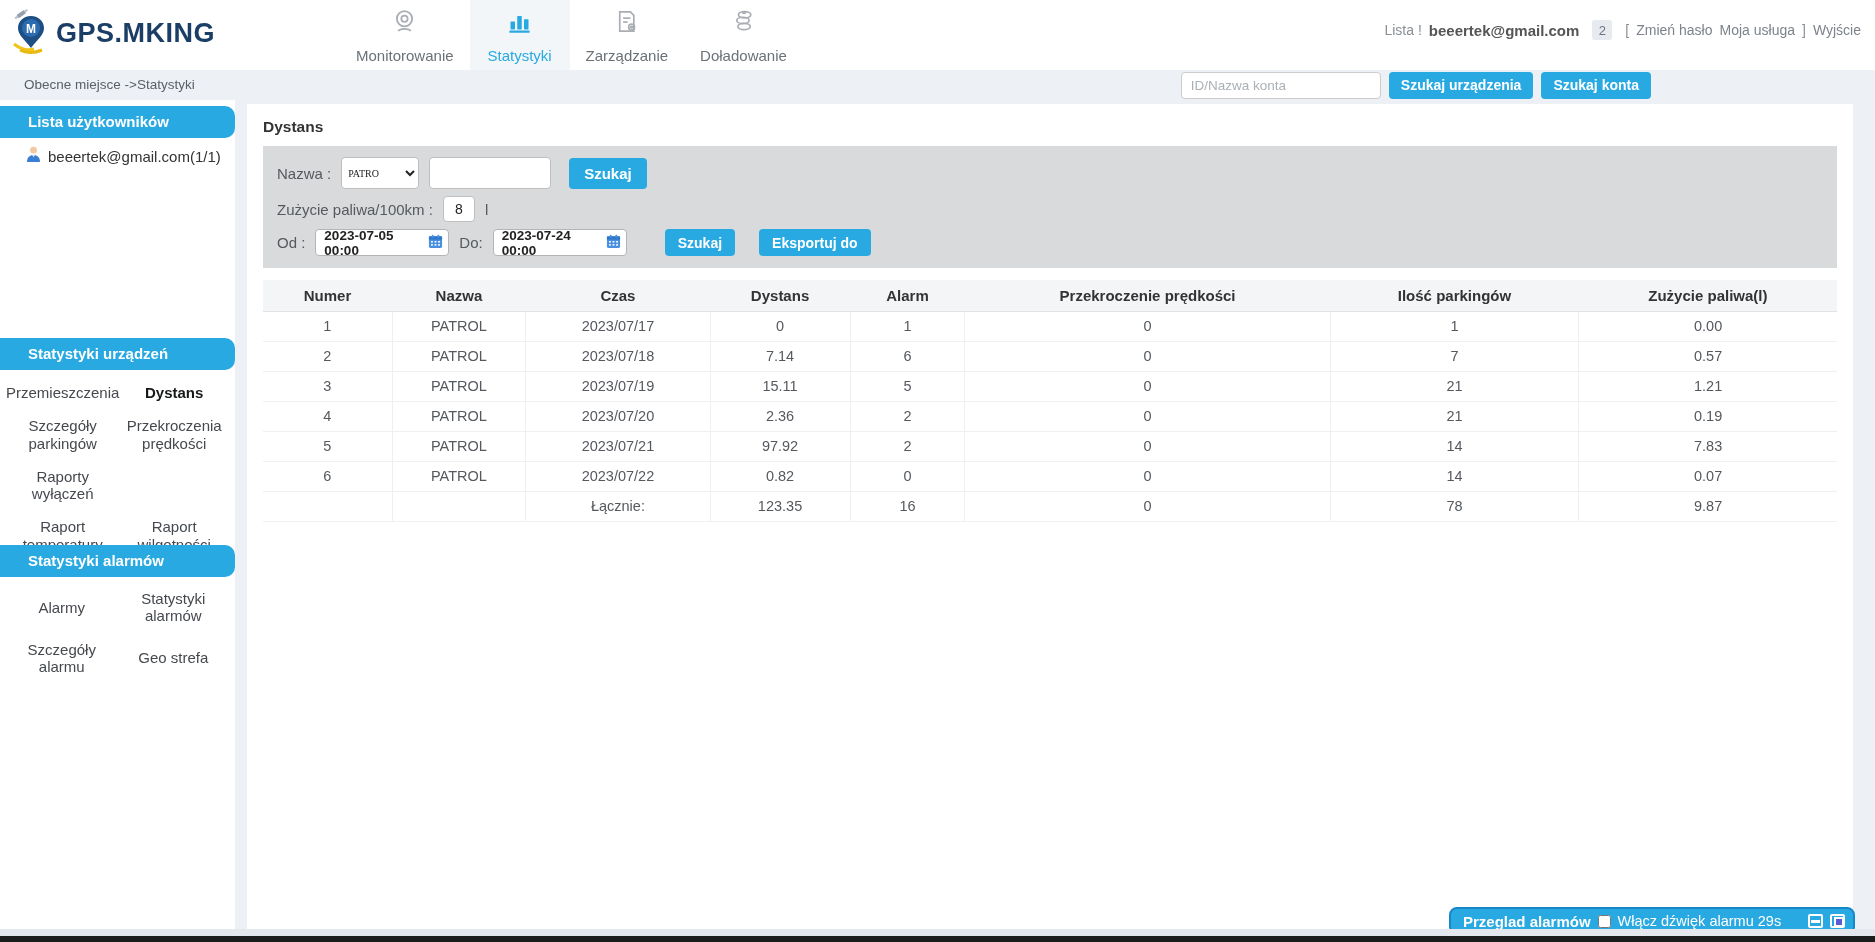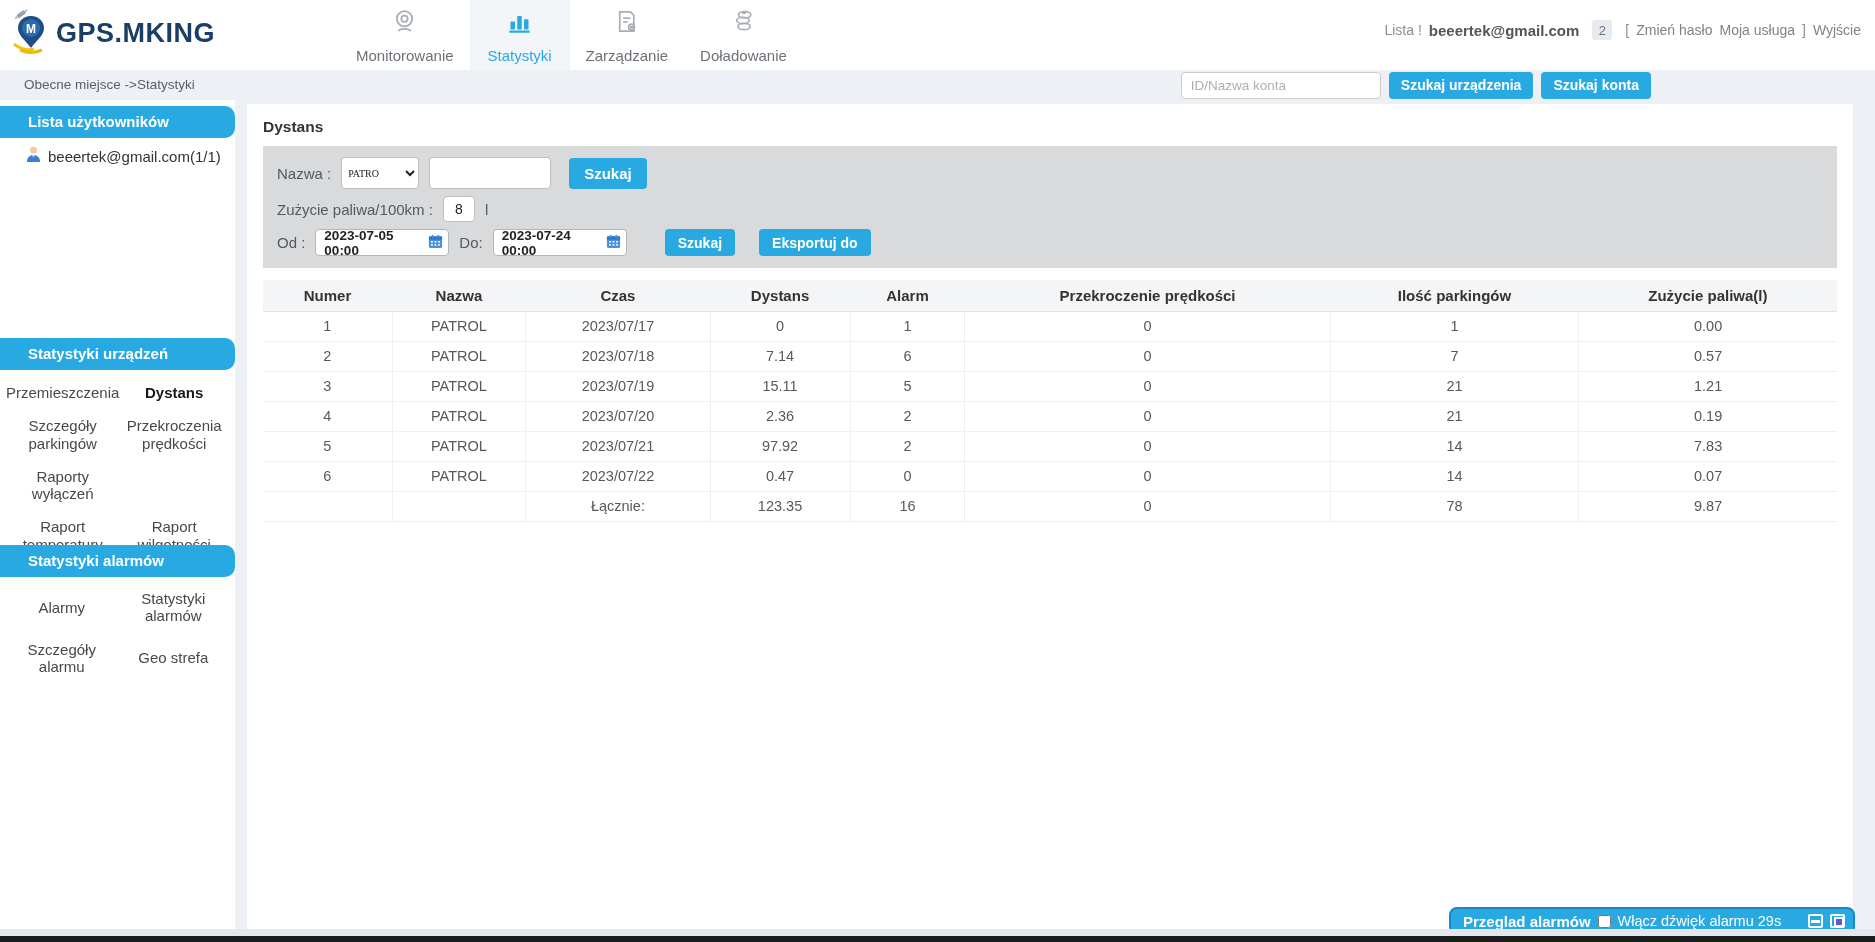--- a/index.html
+++ b/index.html
@@ -364,21 +364,21 @@
           <td>97.92</td>
           <td>2</td>
           <td>0</td>
           <td>14</td>
           <td>7.83</td>
         </tr>
         <tr>
           <td>6</td>
           <td>PATROL</td>
           <td>2023/07/22</td>
-          <td>0.47</td>
+          <td>0.82</td>
           <td>0</td>
           <td>0</td>
           <td>14</td>
           <td>0.07</td>
         </tr>
         <tr class="total-row">
           <td></td>
           <td></td>
           <td>Łącznie:</td>
           <td>123.35</td>

